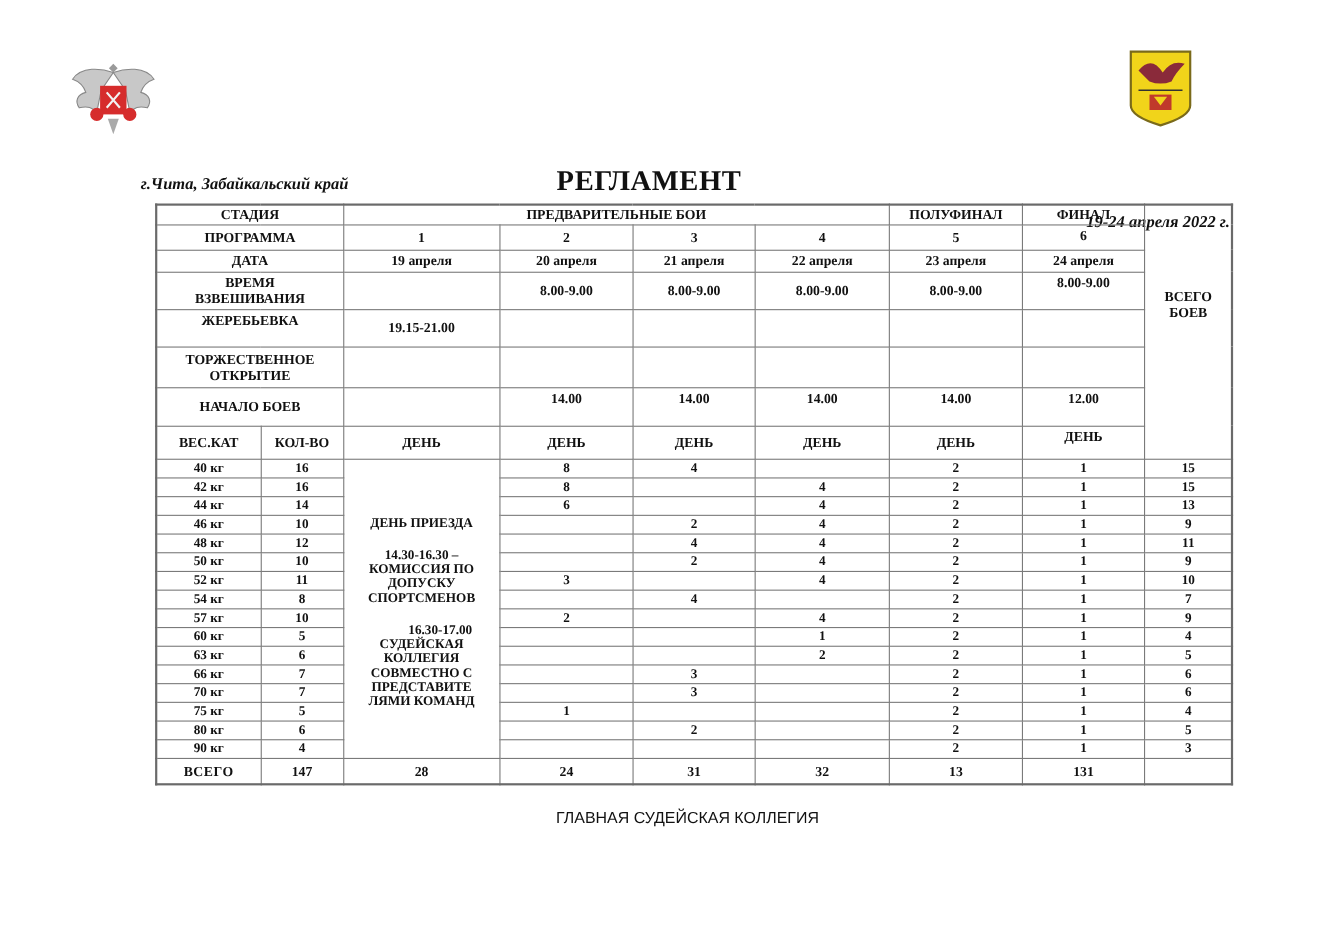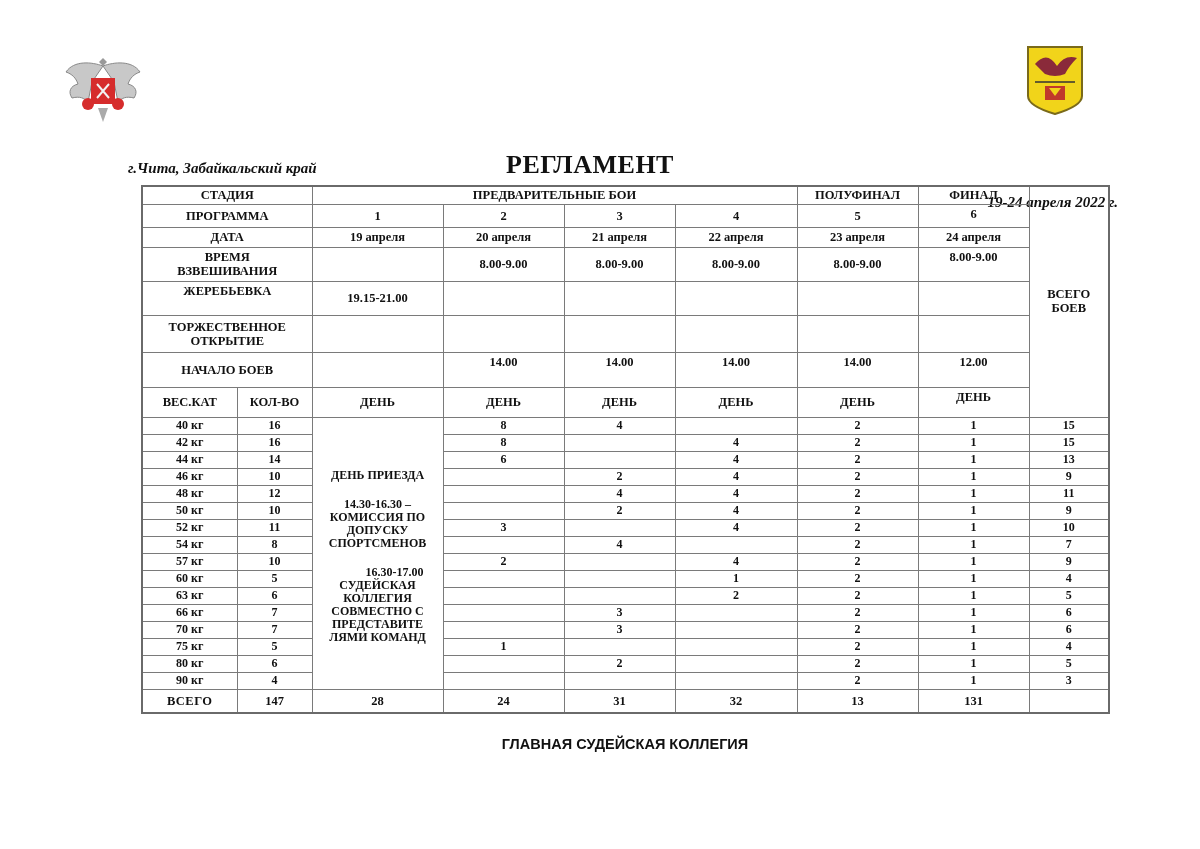--- a/index.html
+++ b/index.html
@@ -9,21 +9,21 @@
   .title { position:absolute; left:250px; top:64px; width:670px; text-align:center; font-weight:bold; font-size:18px; line-height:23px; }
   .city { position:absolute; left:128px; top:160px; font-style:italic; font-weight:bold; font-size:15px; }
   .heading { position:absolute; left:480px; top:150px; width:220px; text-align:center; font-weight:bold; font-size:26px; letter-spacing:0.5px; }
   .dates { position:absolute; right:82px; top:160px; font-style:italic; font-weight:bold; font-size:15px;margin-top:34px; }
   table.reg { position:absolute; left:141px; top:185px; border-collapse:collapse; border:2px solid #6a6a6a; table-layout:fixed; }
   table.reg td { border:1.5px solid #7a7a7a; padding:0; text-align:center; vertical-align:middle; font-weight:bold; font-size:12.5px; line-height:14px; overflow:hidden; }
   table.reg td.top { vertical-align:top; padding-top:2px; }
   td.big { font-size:19px; }
   td.bigtitle { font-size:20px; letter-spacing:0.5px; }
   td.note { vertical-align:top; font-size:12.5px; line-height:16px; padding-top:12px; }
-  .footer { position:absolute; left:400px; top:736px; width:450px; text-align:center; font-family:"Liberation Sans", sans-serif; font-weight:bold; font-size:14.5px; }
+  .footer { position:absolute; left:400px; top:736px; width:450px; text-align:center; font-family:"Liberation Sans", sans-serif; font-weight:normal; font-size:14.5px; }
   tr.wrow td { height:16px; font-size:12px; line-height:13px; }
 </style>
 </head>
 <body>
 
 <svg class="logo-left" viewBox="0 0 82 74">
   <path d="M41 6 l4 4 -4 4 -4 -4z" fill="#9a9a9a"></path>
   <path d="M41 14 C30 10 12 8 4 20 C10 22 14 26 16 32 C8 34 6 40 10 46 C18 44 22 46 26 50 L30 30z" fill="#c8c8c8" stroke="#888" stroke-width="1"></path>
   <path d="M41 14 C52 10 70 8 78 20 C72 22 68 26 66 32 C74 34 76 40 72 46 C64 44 60 46 56 50 L52 30z" fill="#c8c8c8" stroke="#888" stroke-width="1"></path>
   <rect x="29" y="26" width="24" height="26" fill="#d62c2c"></rect>
@@ -58,21 +58,21 @@
     <col style="width:121px">
       <col style="width:111px">
       <col style="width:80px">
   </colgroup>
   <tbody>
       <tr style="height:18px">
     <td colspan="2">СТАДИЯ</td>
     <td colspan="4">ПРЕДВАРИТЕЛЬНЫЕ БОИ</td>
     <td>ПОЛУФИНАЛ</td>
     <td>ФИНАЛ</td>
-    <td rowspan="8" style="vertical-align:top;padding-top:100px;">
+    <td rowspan="8" style="vertical-align:top;padding-top:76px;">
       <span style="display:inline-block;width:50px;">ВСЕГО БОЕВ</span>
     </td>
   </tr>
   <tr style="height:23px">
     <td colspan="2">ПРОГРАММА</td>
     <td>1</td>
     <td>2</td>
     <td>3</td>
     <td>4</td>
     <td>5</td>
@@ -134,21 +134,21 @@
     <td class="top">ДЕНЬ</td>
   </tr>
   </tbody>
     <tbody id="weight-rows">
       <tr class="wrow">
         <td>40 кг</td>
         <td>16</td>
         <td class="note" rowspan="17">
           <div style="margin-top: 6px; padding: 0px 10px;">ДЕНЬ ПРИЕЗДА</div>
           <div style="margin-top: 16px; padding: 0px 10px;">14.30-16.30 –</div>
-          <div style="margin-top: 0px; padding: 0px 10px;">КОМИССИЯ ПО ДОПУСКУ СПОРТСМЕНОВ</div>
+          <div style="margin-top: 0px; padding: 0px 22px;">КОМИССИЯ ПО ДОПУСКУ СПОРТСМЕНОВ</div>
           <div style="margin-top: 16px; padding: 0px 10px; margin-left: 34px;">16.30-17.00</div>
           <div style="margin-top: 0px; padding: 0px 10px;">СУДЕЙСКАЯ КОЛЛЕГИЯ СОВМЕСТНО С ПРЕДСТАВИТЕ ЛЯМИ КОМАНД</div>
         </td>
         <td>8</td>
         <td>4</td>
         <td></td>
         <td>2</td>
         <td>1</td>
         <td>15</td>
       </tr>

